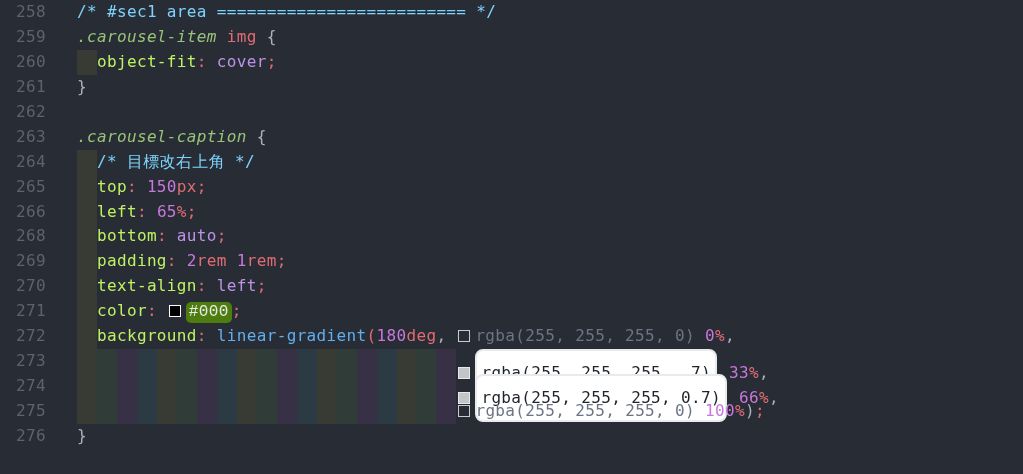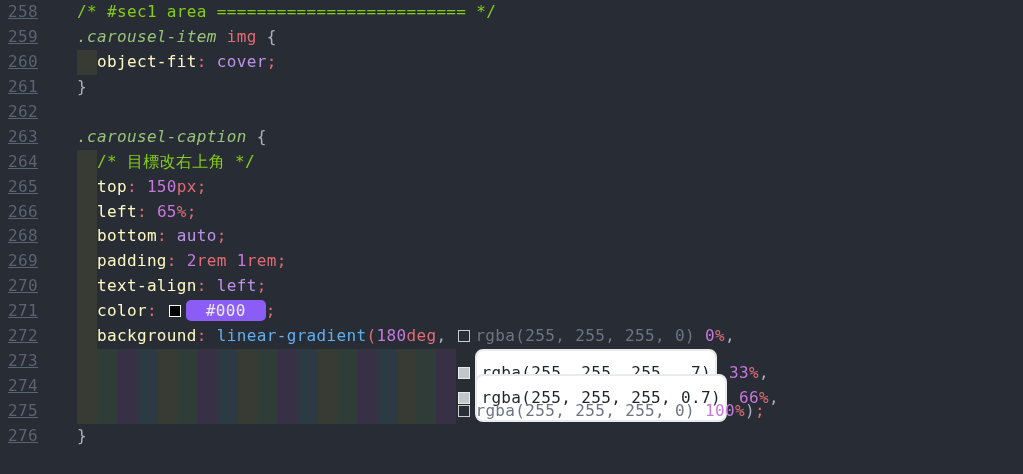--- a/index.html
+++ b/index.html
@@ -8,30 +8,30 @@
     width:1023px;height:474px;
     overflow:hidden;
     background:#282c34;
     font-family:"DejaVu Sans Mono","Liberation Mono",monospace;
     font-size:16px;
     letter-spacing:.35px;
   }
   .line{display:flex;height:24.947px;line-height:24.947px;}
   .gutter{
     flex:0 0 77px;width:77px;box-sizing:border-box;
-    padding-right:31px;text-align:center;
-    color:#5b6370;user-select:none;text-decoration:underline;
+    padding-right:31px;text-align:right;
+    color:#5b6370;user-select:none;
   }
   .code{flex:1 1 auto;height:100%;white-space:pre;color:#abb2bf;}
   .code span{white-space:pre;}
 
-  .tok-comment{color:#84cc16;}
+  .tok-comment{color:#7dd3fc;}
   .tok-sel{color:#98c379;font-style:italic;}
   .tok-tag{color:#e06c75;}
-  .tok-prop{color:#fef9c3;}
+  .tok-prop{color:#bef264;}
   .tok-func{color:#61afef;}
   .tok-punct{color:#abb2bf;}
   .tok-colon{color:#e06c75;}
   .tok-num{color:#c678dd;}
   .tok-unit{color:#e06c75;}
   .tok-kw{color:#bd93e8;}
   .tok-faded{color:#6d7585;text-align:right;}
 
   .stripe{display:inline-block;height:100%;vertical-align:top;}
   .s1{background:#383b33;}
@@ -47,22 +47,22 @@
   .swatch.filled{border:1.5px solid #e6e8ea;background:#c2c6c9;}
   .swatch.black{border:1.5px solid #ffffff;background:#000000;}
 
   .pill{display:inline-block;box-sizing:border-box;}
   .pill.light{
     background:#ffffff;color:#1f242b;
     border:2px solid #e8eaeb;border-radius:8px;
     padding:12px 4px;margin-right:2px;line-height:20px;
   }
   .pill.dark{
-    background:#8b5cf6;color:#e9e9e9;
-    border-radius:5px;padding:0 20px;line-height:21px;
+    background:#4d7c0f;color:#e9e9e9;
+    border-radius:5px;padding:0 3px;line-height:21px;font-family:Liberation Mono, monospace;
   }
 </style>
 </head>
 <body>
 
 <div class="editor">
   <div>
       <div class="line">
         <div class="gutter">258</div>
         <div class="code"><span class="tok-comment">/* #sec1 area ========================= */</span></div>

